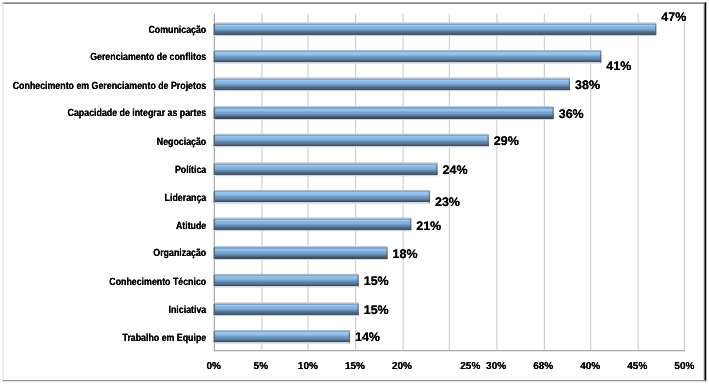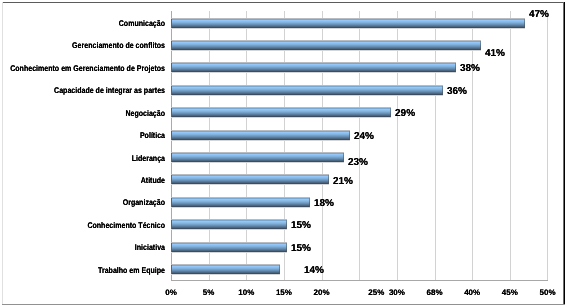--- a/index.html
+++ b/index.html
@@ -136,21 +136,21 @@
 <div class="val-label" style="left: 485.01px; top: 26px; margin-top: 22px;">41%</div>
 <div class="val-label" style="left: 460.01px; top: 63.4917px; text-align: center;">38%</div>
 <div class="val-label" style="left: 446.984px; top: 85.9083px;">36%</div>
 <div class="val-label" style="left: 395.027px; top: 108.325px;">29%</div>
 <div class="val-label" style="left: 353.988px; top: 130.742px;">24%</div>
 <div class="val-label" style="left: 347.964px; top: 157px;">23%</div>
 <div class="val-label" style="left: 332.979px; top: 175.575px;">21%</div>
 <div class="val-label" style="left: 314.004px; top: 197.992px;">18%</div>
 <div class="val-label" style="left: 290.962px; top: 220.408px;">15%</div>
 <div class="val-label" style="left: 290.962px; top: 242.825px;">15%</div>
-<div class="val-label" style="left: 283.959px; top: 265.242px; padding-left: 20px;">14%</div>
+<div class="val-label" style="left: 283.959px; top: 265.242px;">14%</div>
 
 <div class="tick-label" style="left: 146px;">0%</div>
 <div class="tick-label" style="left: 183.65px;">5%</div>
 <div class="tick-label" style="left: 221.3px;">10%</div>
 <div class="tick-label" style="left: 258.95px;">15%</div>
 <div class="tick-label" style="left: 296.6px;">20%</div>
 <div class="tick-label" style="left: 334.25px; text-align: right;">25%</div>
 <div class="tick-label" style="left: 371.9px;">30%</div>
 <div class="tick-label" style="left: 409.55px;">68%</div>
 <div class="tick-label" style="left: 447.2px;">40%</div>

